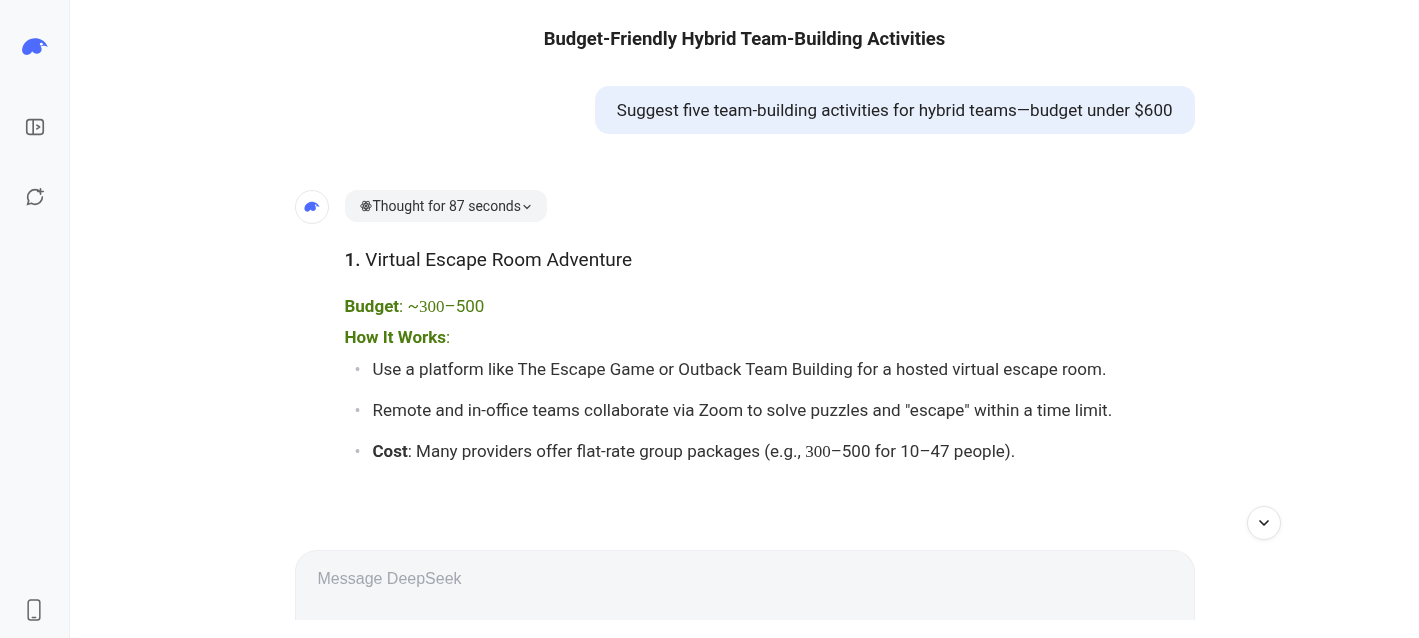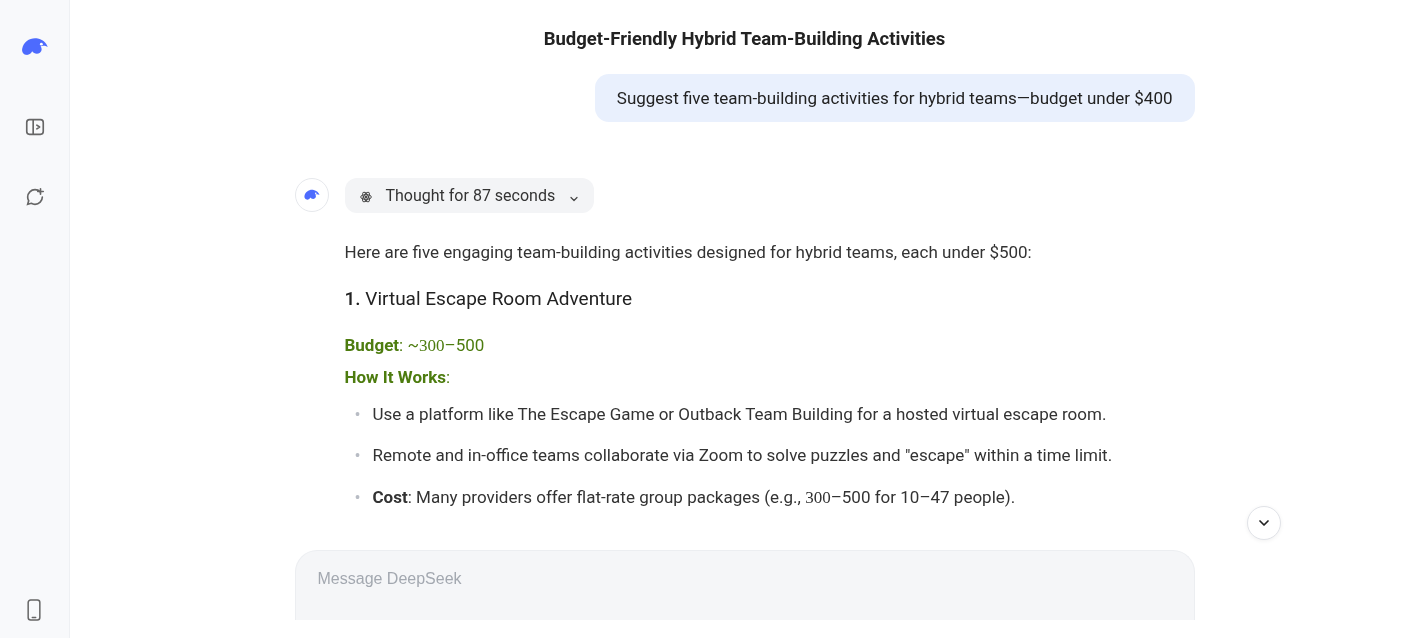--- a/index.html
+++ b/index.html
@@ -37,21 +37,21 @@
       width: 900px;
       max-width: 900px;
       padding-top: 28px;
       flex: 1;
       overflow: hidden;
     }
     .page-title {
       text-align: center;
       font-weight: 700;
       font-size: 18.5px;
-      margin-bottom: 24px;
+      margin-bottom: 36px;
       color: #222;
     }
     .user-msg-row { display: flex; justify-content: flex-end; margin-bottom: 56px; }
     .user-bubble {
       background: #e9f0fd;
       color: #222;
       font-size: 17px;
       padding: 14px 22px;
       border-radius: 14px;
       max-width: 700px;
@@ -66,45 +66,45 @@
       border-radius: 50%;
       border: 1px solid #e6e8ec;
       display: flex; align-items: center; justify-content: center;
       flex-shrink: 0;
       background: #fff;
     }
     .assistant-body { flex: 1; }
     .thought-pill {
       display: inline-flex;
       align-items: center;
-      gap: 13px;
+      gap: 0;
       background: #f3f4f6;
       border-radius: 12px;
       padding: 8px 14px;
-      font-size: 16px;
+      font-size: 14px;
       color: #333;
       cursor: pointer;
       margin-bottom: 26px;
     }
     .thought-pill .atom-icon { width: 14px; height: 14px; }
     .thought-pill .chev { width: 12px; height: 12px; }
     .para { font-size: 17px; line-height: 1.55; margin-bottom: 22px; color: #333; }
     .notice { color: #333; }
     .h-item {
       font-size: 19px; font-weight: 500; margin-bottom: 20px; color: #222;
     }
     .h-item .num { font-weight: 500; }
     .h-item .title { font-weight: 400; }
     .line { font-size: 17px; line-height: 1.85; color: #4d7c0f; }
     .line b { font-weight: 700; }
     .serif-num { font-family: Georgia, 'Times New Roman', serif; }
     ul.bul {
       list-style: none;
       padding-left: 28px;
-      margin-top: 8px;
+      margin-top: 2px;
     }
     ul.bul li {
       position: relative;
       font-size: 17px;
       line-height: 1.6;
       margin-bottom: 14px;
       color: #333;
     }
     ul.bul li::before {
       content: "•";
@@ -179,21 +179,21 @@
       <line x1="10" y1="23" x2="14" y2="23" stroke-linecap="round"></line>
     </svg>
   </div>
 </div>
 
 <div class="main">
   <div class="content-wrap">
     <h1 class="page-title">Budget-Friendly Hybrid Team-Building Activities</h1>
 
     <div class="user-msg-row">
-      <div class="user-bubble">Suggest five team-building activities for hybrid teams—budget under $400</div>
+      <div class="user-bubble">Suggest five team-building activities for hybrid teams—budget under $600</div>
     </div>
 
     <div class="assistant-row">
       <div class="assistant-avatar">
         <svg width="20" height="20" viewBox="0 0 48 48" fill="none">
           <path d="M6 26c2-10 12-16 22-14 7 1.4 12 6 14 12-3-2-7-2.5-10-1 2 3 2 7-1 9-4 3-9 1-11-2-1 3-5 6-9 5-4-1-6-5-5-9z" fill="#4d6bfe"></path>
           <circle cx="33" cy="20" r="2" fill="#fff"></circle>
         </svg>
       </div>
       <div class="assistant-body">
@@ -207,21 +207,20 @@
             </svg>
           </span>
           <span>Thought for 87 seconds</span>
           <span class="chev">
             <svg width="12" height="12" viewBox="0 0 24 24" fill="none" stroke="#444" stroke-width="2.4" stroke-linecap="round" stroke-linejoin="round">
                 <path d="M6 9l6 6 6-6"></path>
               </svg>
           </span>
         </div>
 
-        <p class="para">Here are five engaging team-building activities designed for hybrid teams, each under $500:</p>
 
         <div class="h-item">
           <span class="num">1. </span><span class="title">Virtual Escape Room Adventure</span>
         </div>
 
         <div class="line">
           <b>Budget</b><span>: ~</span><span class="serif-num">300</span><span>–500</span>
         </div>
         <div class="line">
           <b>How It Works</b><span>:</span>

